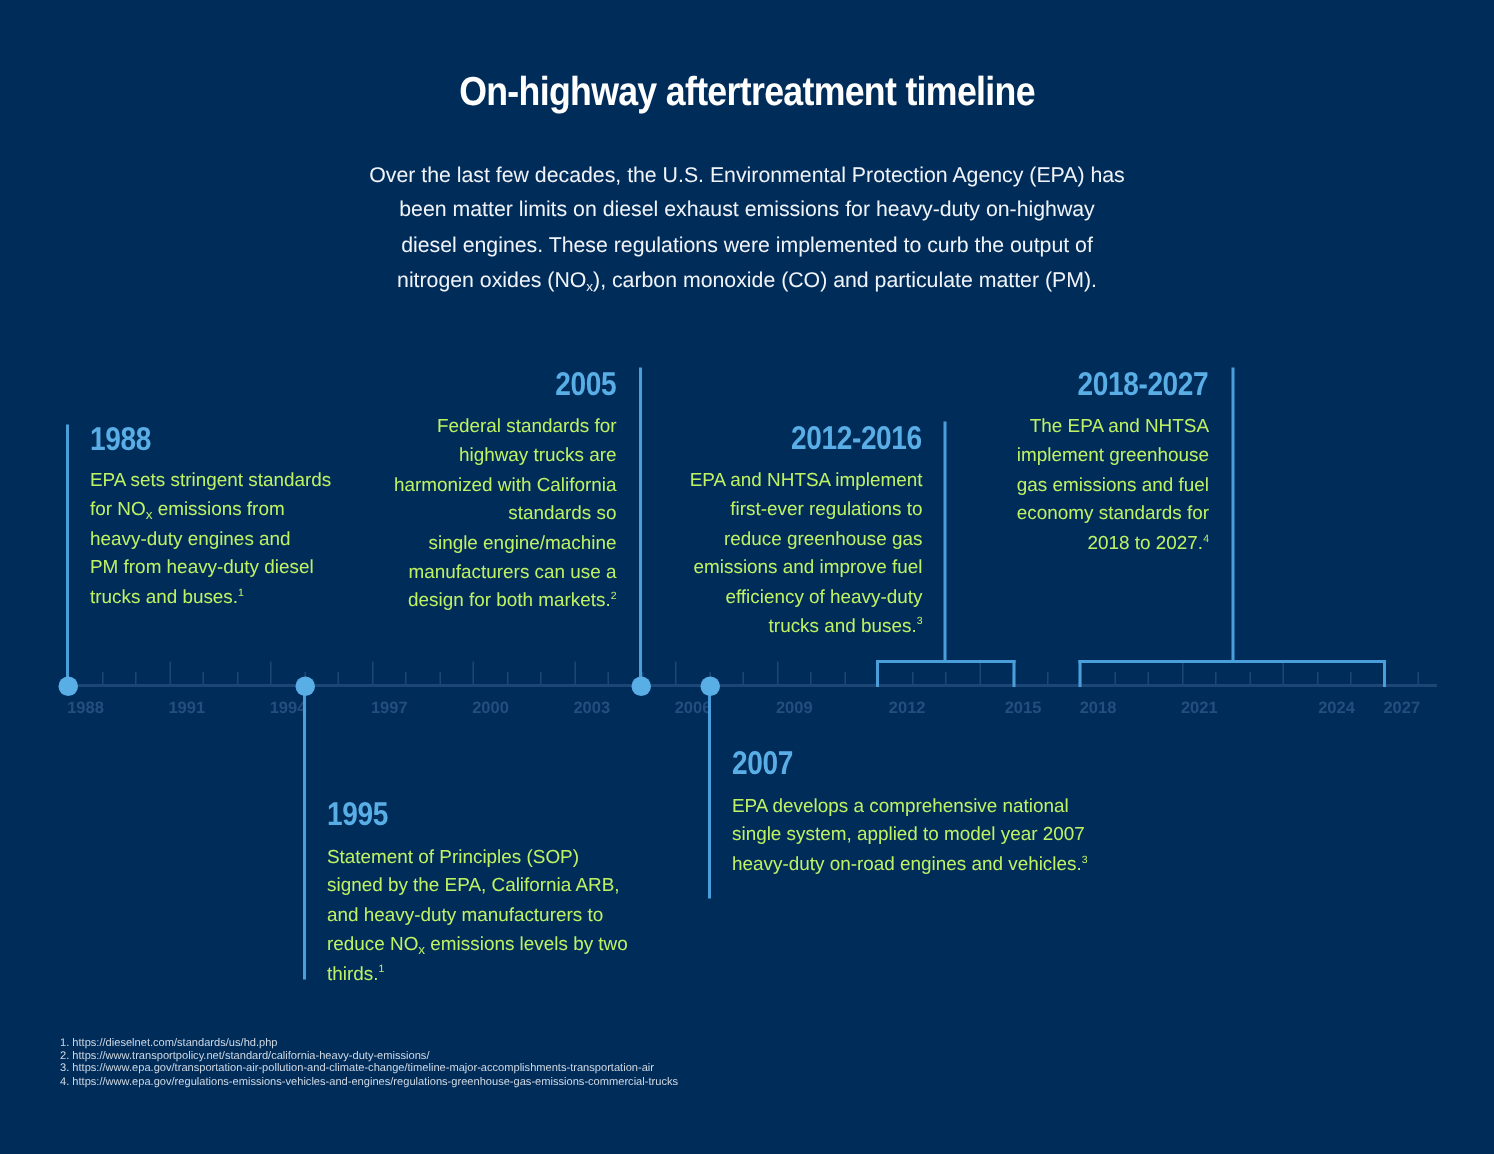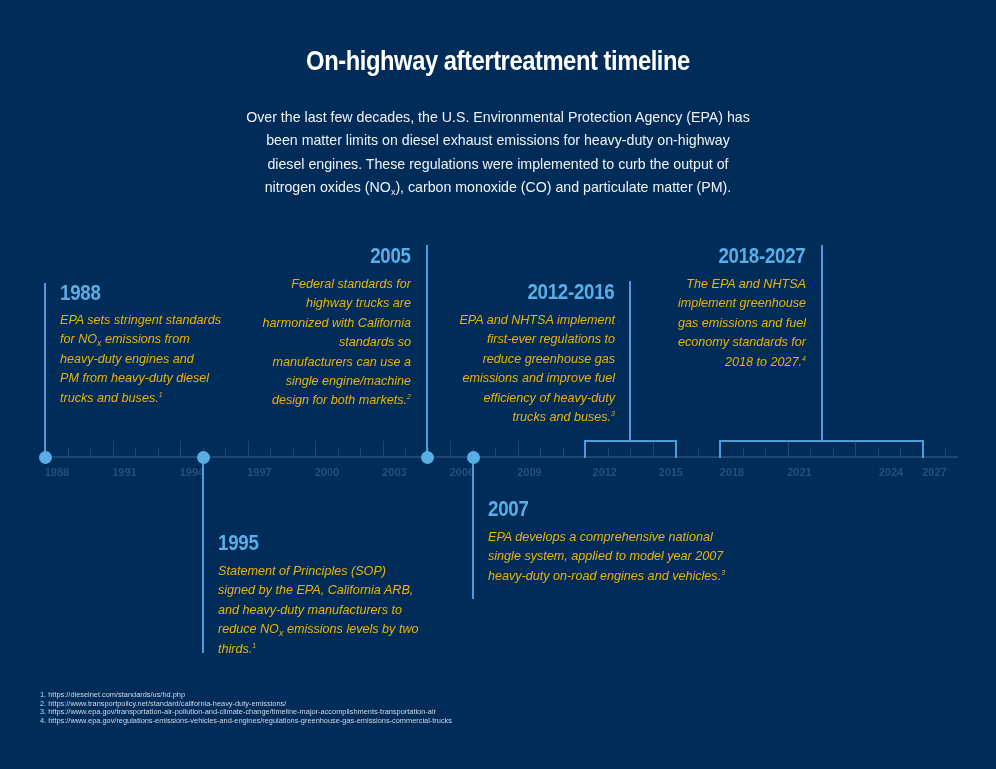--- a/index.html
+++ b/index.html
@@ -16,21 +16,21 @@
     position:absolute; left:230px; width:536px; top:106px; text-align:center;
     font-size:14.2px; line-height:23.3px; color:#f0f4f8;
   }
   sub { font-size:9px; vertical-align:-3px; line-height:0; }
   sup { font-size:7px; vertical-align:5px; line-height:0; }
   .evt-year {
     position:absolute; font-weight:bold; font-size:22px; color:#5aaee6;
     transform:scaleX(0.85); letter-spacing:-0.3px;
   }
   .evt-text {
-    position:absolute; font-size:12.6px; line-height:19.4px; color:#eab308;font-style:italic;
+    position:absolute; font-size:12.6px; line-height:19.4px; color:#bef264;
   }
   .vline { position:absolute; width:2px; background:#4a9fdb; }
   .dot { position:absolute; width:13px; height:13px; border-radius:50%; background:#5aaee6; }
   .axis { position:absolute; left:45px; top:456px; width:913px; height:2px; background:#1c4676; }
   .tick { position:absolute; width:1px; background:#1c4676; }
   .tick-label { position:absolute; font-size:11px; font-weight:bold; color:#234e7e; width:40px; text-align:center; }
   .bracket { position:absolute; border:2px solid #4a9fdb; border-bottom:none; }
   .footnotes { position:absolute; left:40px; top:691px; font-size:7.4px; line-height:8.6px; color:#cfd9e4; }
 </style>
 </head>
@@ -89,21 +89,21 @@
     <div class="tick" style="left: 945px; top: 448px; height: 9px;"></div>
     <div class="tick-label" style="left: 37px; top: 466px;">1988</div>
     <div class="tick-label" style="left: 104.5px; top: 466px;">1991</div>
     <div class="tick-label" style="left: 172px; top: 466px;">1994</div>
     <div class="tick-label" style="left: 239.5px; top: 466px;">1997</div>
     <div class="tick-label" style="left: 307px; top: 466px;">2000</div>
     <div class="tick-label" style="left: 374.5px; top: 466px;">2003</div>
     <div class="tick-label" style="left: 442px; top: 466px;">2006</div>
     <div class="tick-label" style="left: 509.5px; top: 466px;">2009</div>
     <div class="tick-label" style="left: 577px; top: 466px; text-align: right;">2012</div>
-    <div class="tick-label" style="left: 643px; top: 466px; text-align: right;">2015</div>
+    <div class="tick-label" style="left: 662px; top: 466px;">2015</div>
     <div class="tick-label" style="left: 712px; top: 466px;">2018</div>
     <div class="tick-label" style="left: 779.5px; top: 466px;">2021</div>
     <div class="tick-label" style="left: 847px; top: 466px; margin-left: 24px;">2024</div>
     <div class="tick-label" style="left: 914.5px; top: 466px;">2027</div>
   </div>
 
 <div class="vline" style="left:44px; top:283px; height:174px;"></div>
 <div class="dot" style="left:39px; top:451px;"></div>
 <div class="evt-year" style="left:60px; top:280px; transform-origin:left;">1988</div>
 <div class="evt-text event-body" style="left:60px; top:311px; width:190px; text-align:left;">
@@ -126,22 +126,22 @@
   </div>
 
 <div class="vline" style="left:426px; top:245px; height:212px;"></div>
 <div class="dot" style="left:421px; top:451px;"></div>
 <div class="evt-year" style="right:585px; top:243px; transform-origin:right;">2005</div>
 <div class="evt-text event-body" style="right:585px; top:275px; width:200px; text-align:right;">
     <div>Federal standards for</div>
     <div>highway trucks are</div>
     <div>harmonized with California</div>
     <div>standards so</div>
+    <div>single engine/machine</div>
     <div>manufacturers can use a</div>
-    <div>single engine/machine</div>
     <div>design for both markets.<sup>2</sup></div>
   </div>
 
 <div class="vline" style="left:472px; top:457px; height:142px;"></div>
 <div class="dot" style="left:467px; top:451px;"></div>
 <div class="evt-year" style="left:488px; top:496px; transform-origin:left;">2007</div>
 <div class="evt-text event-body" style="left:488px; top:528px; width:260px; text-align:left;">
     <div>EPA develops a comprehensive national</div>
     <div>single system, applied to model year 2007</div>
     <div>heavy-duty on-road engines and vehicles.<sup>3</sup></div>

